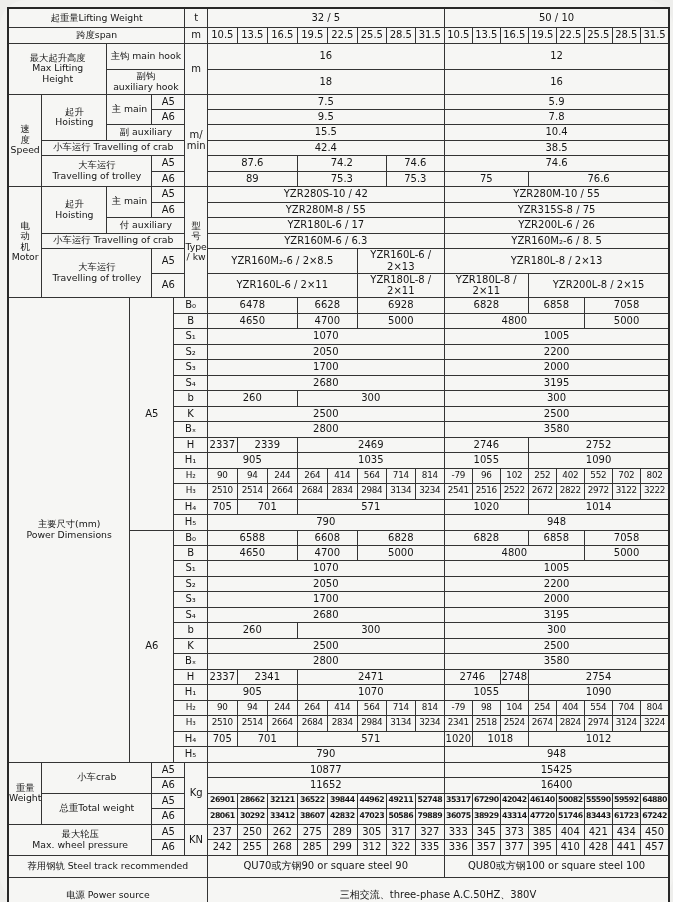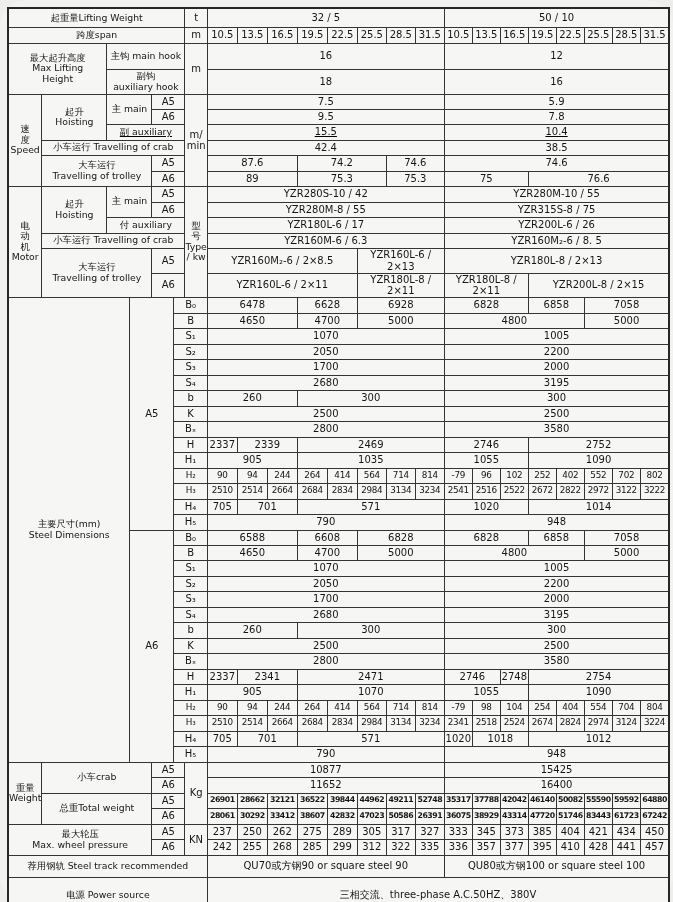--- a/index.html
+++ b/index.html
@@ -122,21 +122,21 @@
           <td rowspan="6">m/
 min</td>
           <td colspan="8">7.5</td>
           <td colspan="8">5.9</td>
         </tr>
         <tr style="height: 15px;">
           <td colspan="2">A6</td>
           <td colspan="8">9.5</td>
           <td colspan="8">7.8</td>
         </tr>
-        <tr style="height: 16px; text-decoration: underline;">
+        <tr style="height: 16px;">
           <td colspan="4" class="lab">副 auxiliary</td>
           <td colspan="8">15.5</td>
           <td colspan="8">10.4</td>
         </tr>
         <tr style="height: 15px;">
           <td colspan="5" class="lab">小车运行 Travelling of crab</td>
           <td colspan="8">42.4</td>
           <td colspan="8">38.5</td>
         </tr>
         <tr style="height: 16px;">
@@ -200,21 +200,21 @@
           <td colspan="2">A6</td>
           <td colspan="5">YZR160L-6 / 2×11</td>
           <td colspan="3">YZR180L-8 /
 2×11</td>
           <td colspan="3">YZR180L-8 /
 2×11</td>
           <td colspan="5">YZR200L-8 / 2×15</td>
         </tr>
         <tr style="height: 16px;">
           <td colspan="3" rowspan="30" class="lab">主要尺寸(mm)
-Steel Dimensions</td>
+Power Dimensions</td>
           <td colspan="2" rowspan="15">A5</td>
           <td colspan="2">B₀</td>
           <td colspan="3">6478</td>
           <td colspan="2">6628</td>
           <td colspan="3">6928</td>
           <td colspan="3">6828</td>
           <td colspan="2">6858</td>
           <td colspan="3">7058</td>
         </tr>
         <tr style="height: 15px;">
@@ -468,38 +468,38 @@
           <td colspan="2">A5</td>
           <td class="xs">26901</td>
           <td class="xs">28662</td>
           <td class="xs">32121</td>
           <td class="xs">36522</td>
           <td class="xs">39844</td>
           <td class="xs">44962</td>
           <td class="xs">49211</td>
           <td class="xs">52748</td>
           <td class="xs">35317</td>
-          <td class="xs">37788</td>
+          <td class="xs">67290</td>
           <td class="xs">42042</td>
           <td class="xs">46140</td>
           <td class="xs">50082</td>
           <td class="xs">55590</td>
           <td class="xs">59592</td>
           <td class="xs">64880</td>
         </tr>
         <tr style="height: 16px;">
           <td colspan="2">A6</td>
           <td class="xs">28061</td>
           <td class="xs">30292</td>
           <td class="xs">33412</td>
           <td class="xs">38607</td>
           <td class="xs">42832</td>
           <td class="xs">47023</td>
           <td class="xs">50586</td>
-          <td class="xs">26391</td>
+          <td class="xs">79889</td>
           <td class="xs">36075</td>
           <td class="xs">38929</td>
           <td class="xs">43314</td>
           <td class="xs">47720</td>
           <td class="xs">51746</td>
           <td class="xs">83443</td>
           <td class="xs">61723</td>
           <td class="xs">67242</td>
         </tr>
         <tr style="height: 15px;">

